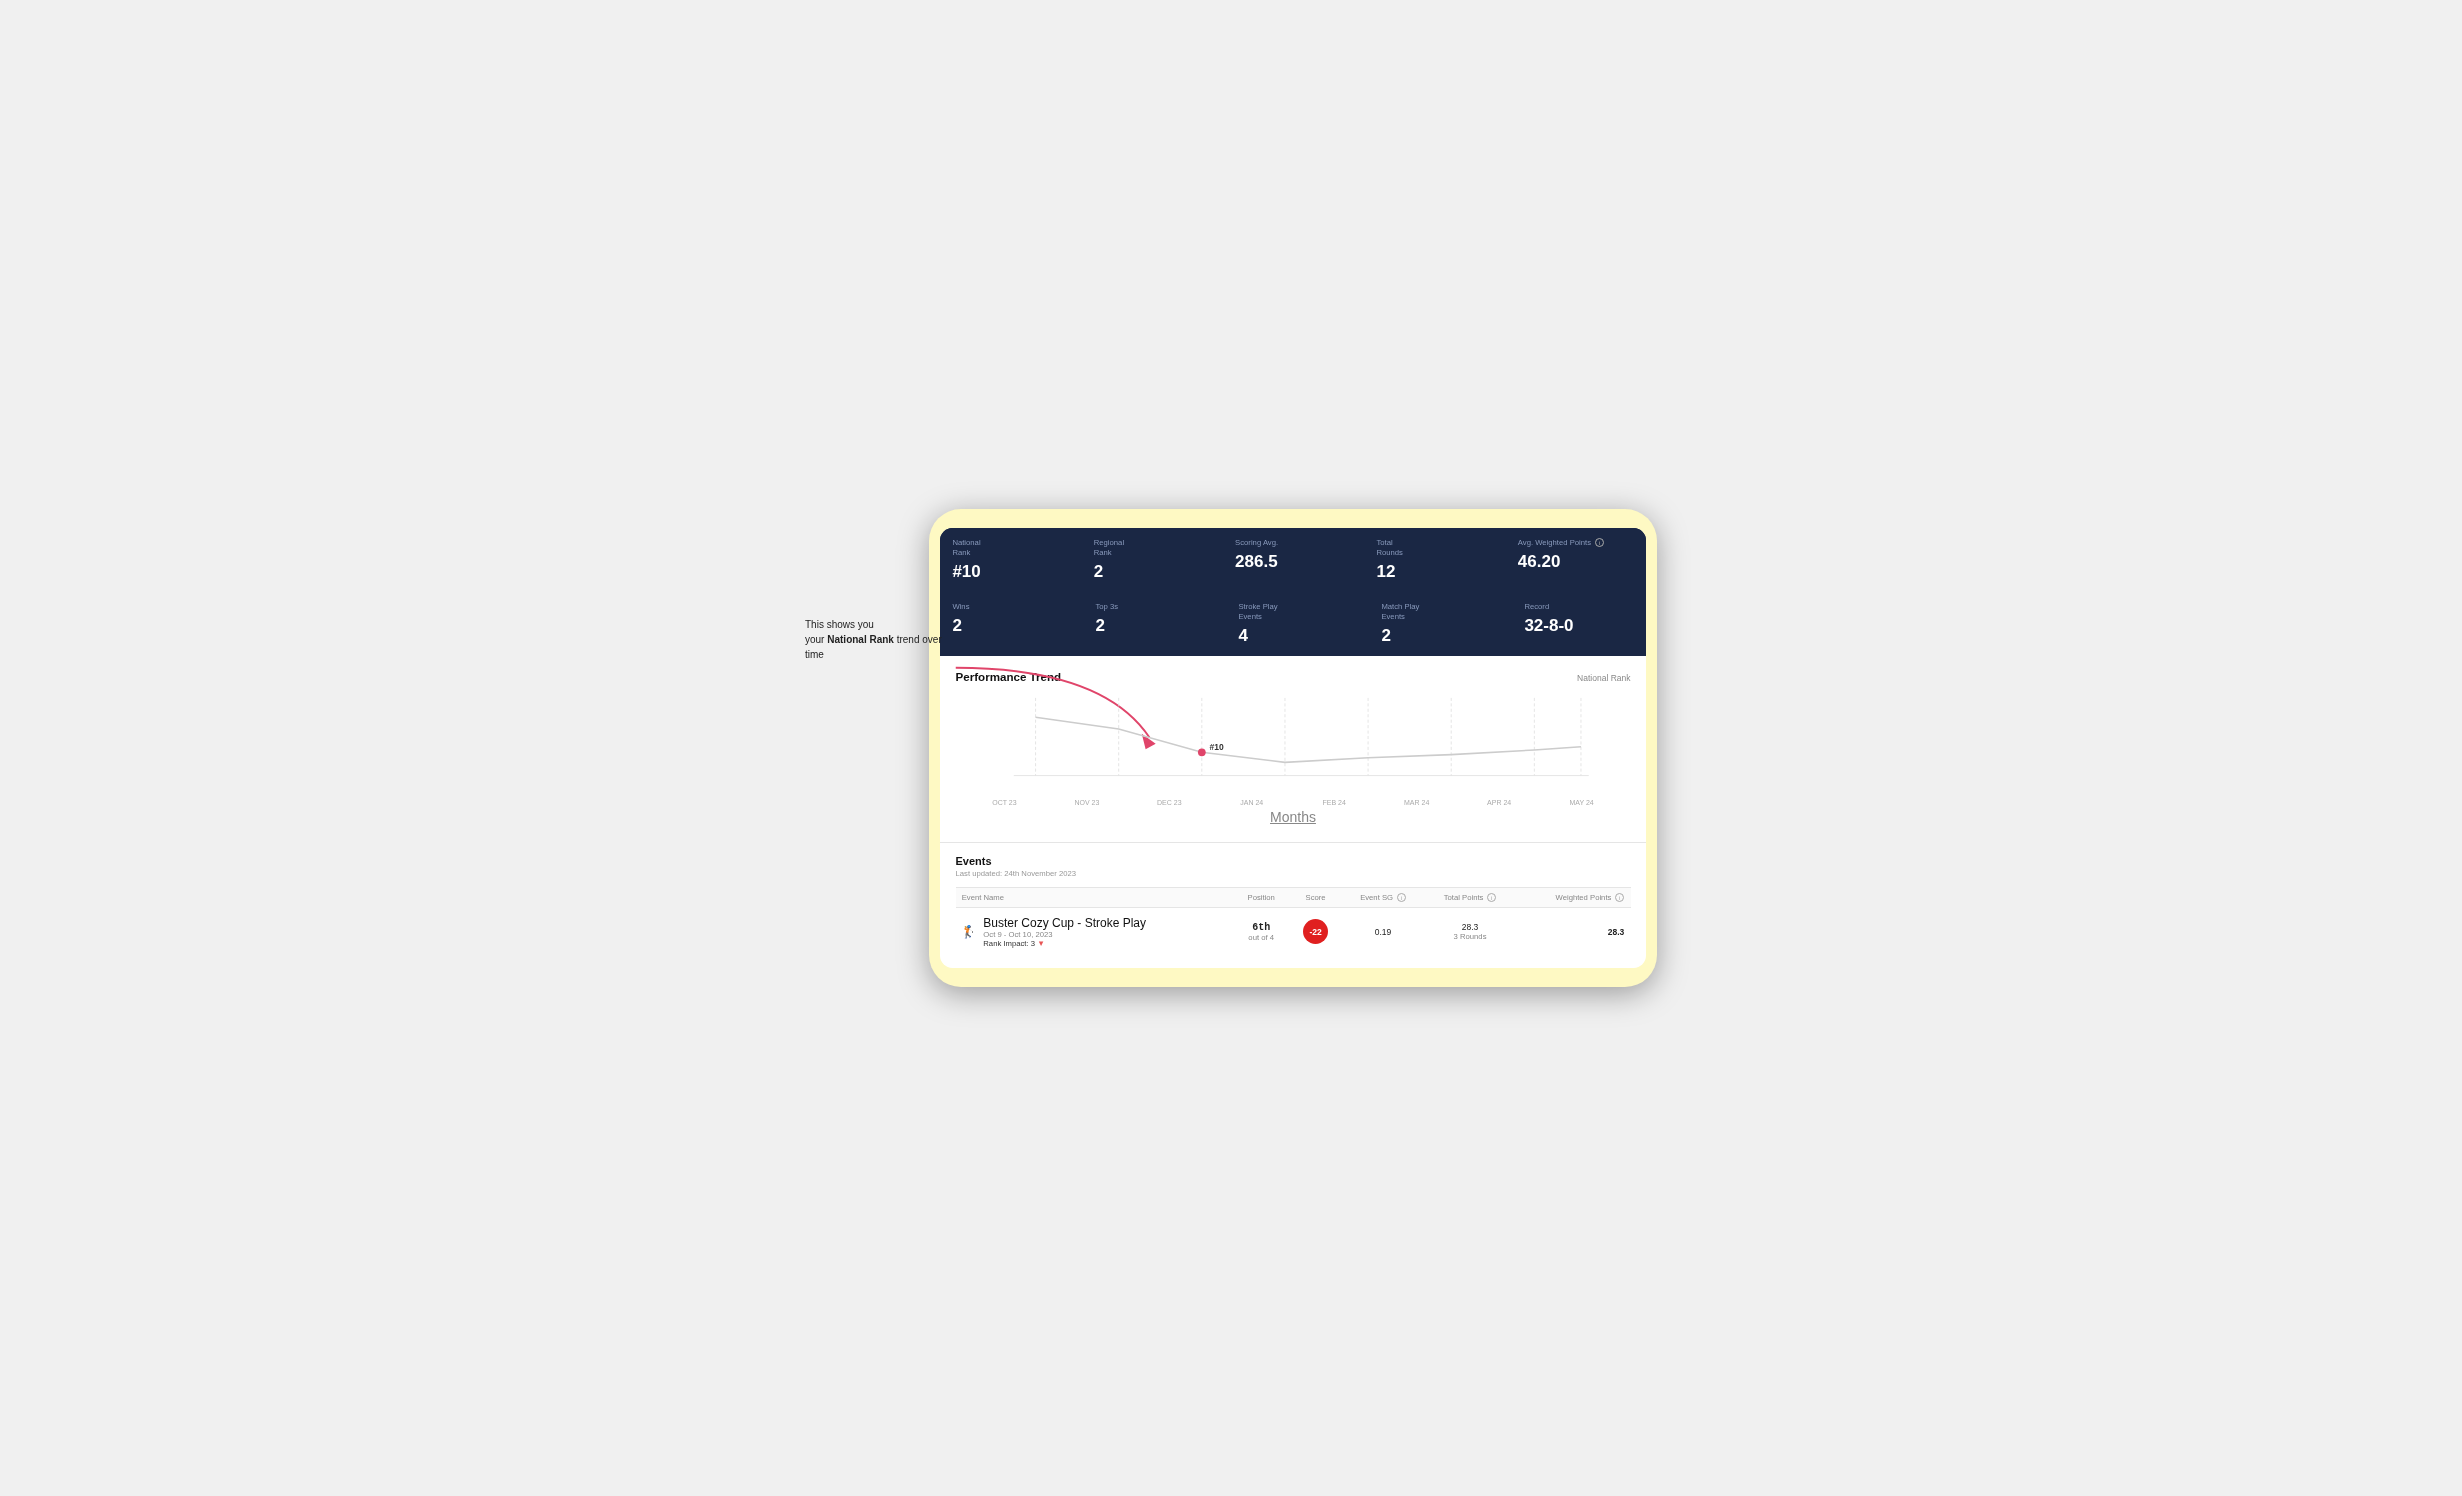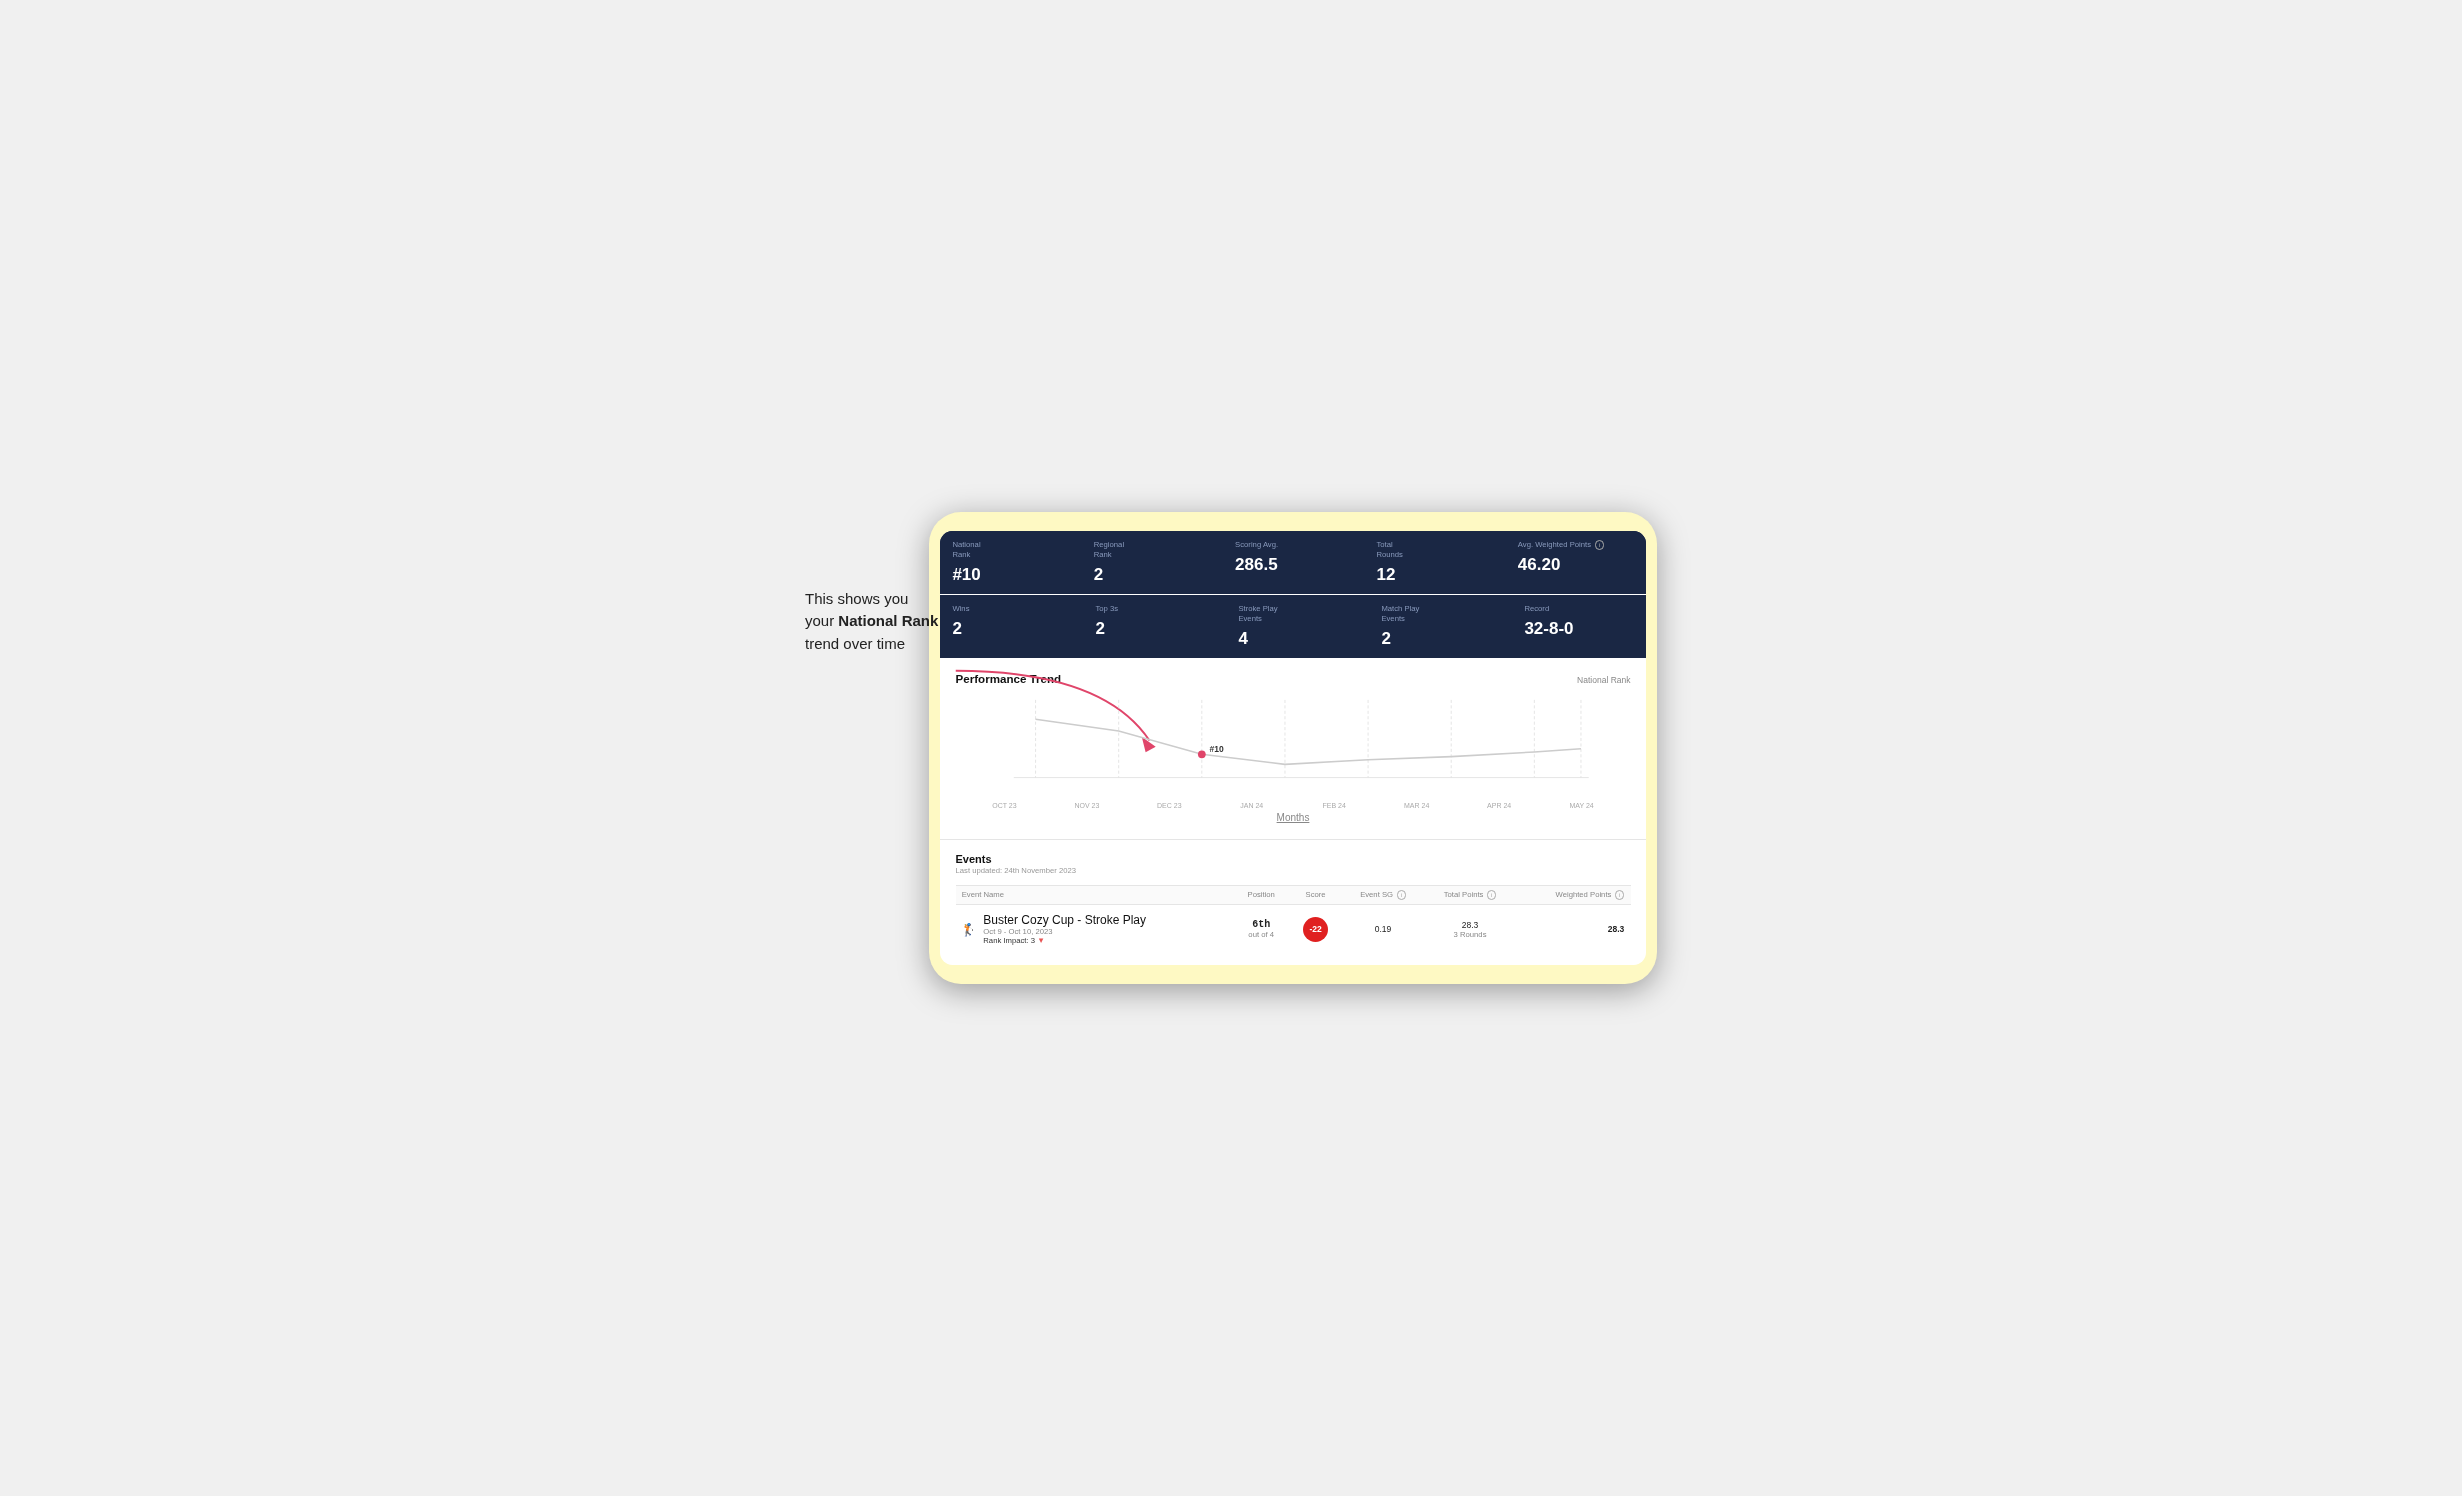--- a/index.html
+++ b/index.html
@@ -16,23 +16,23 @@
     .scene {
       position: relative;
       width: 100%;
       max-width: 852px;
     }
 
     
     .annotation {
       position: absolute;
       left: 0;
-      top: 76px;
+      top: 108px;
       width: 155px;
-      font-size: 15px;
+      font-size: 10px;
       line-height: 1.5;
       color: #222;
     }
     .annotation strong { font-weight: 700; }
 
     
     .arrow-line {
       position: absolute;
       left: 143px;
       top: 151px;
@@ -125,21 +125,21 @@
       padding: 4.6px 7.7px 0;
     }
     .chart-axis-label {
       font-size: 7px;
       color: #aaa;
       text-align: center;
       flex: 1;
     }
     .chart-x-title {
       text-align: center;
-      font-size: 10px;
+      font-size: 14px;
       color: #888;
       margin-top: 3.1px;
       margin-bottom: 9px;
       text-decoration: underline;
     }
 
     
     .events-section {
       border-top: 0.8px solid #e5e5e5;
       padding: 12.4px 15.5px;

